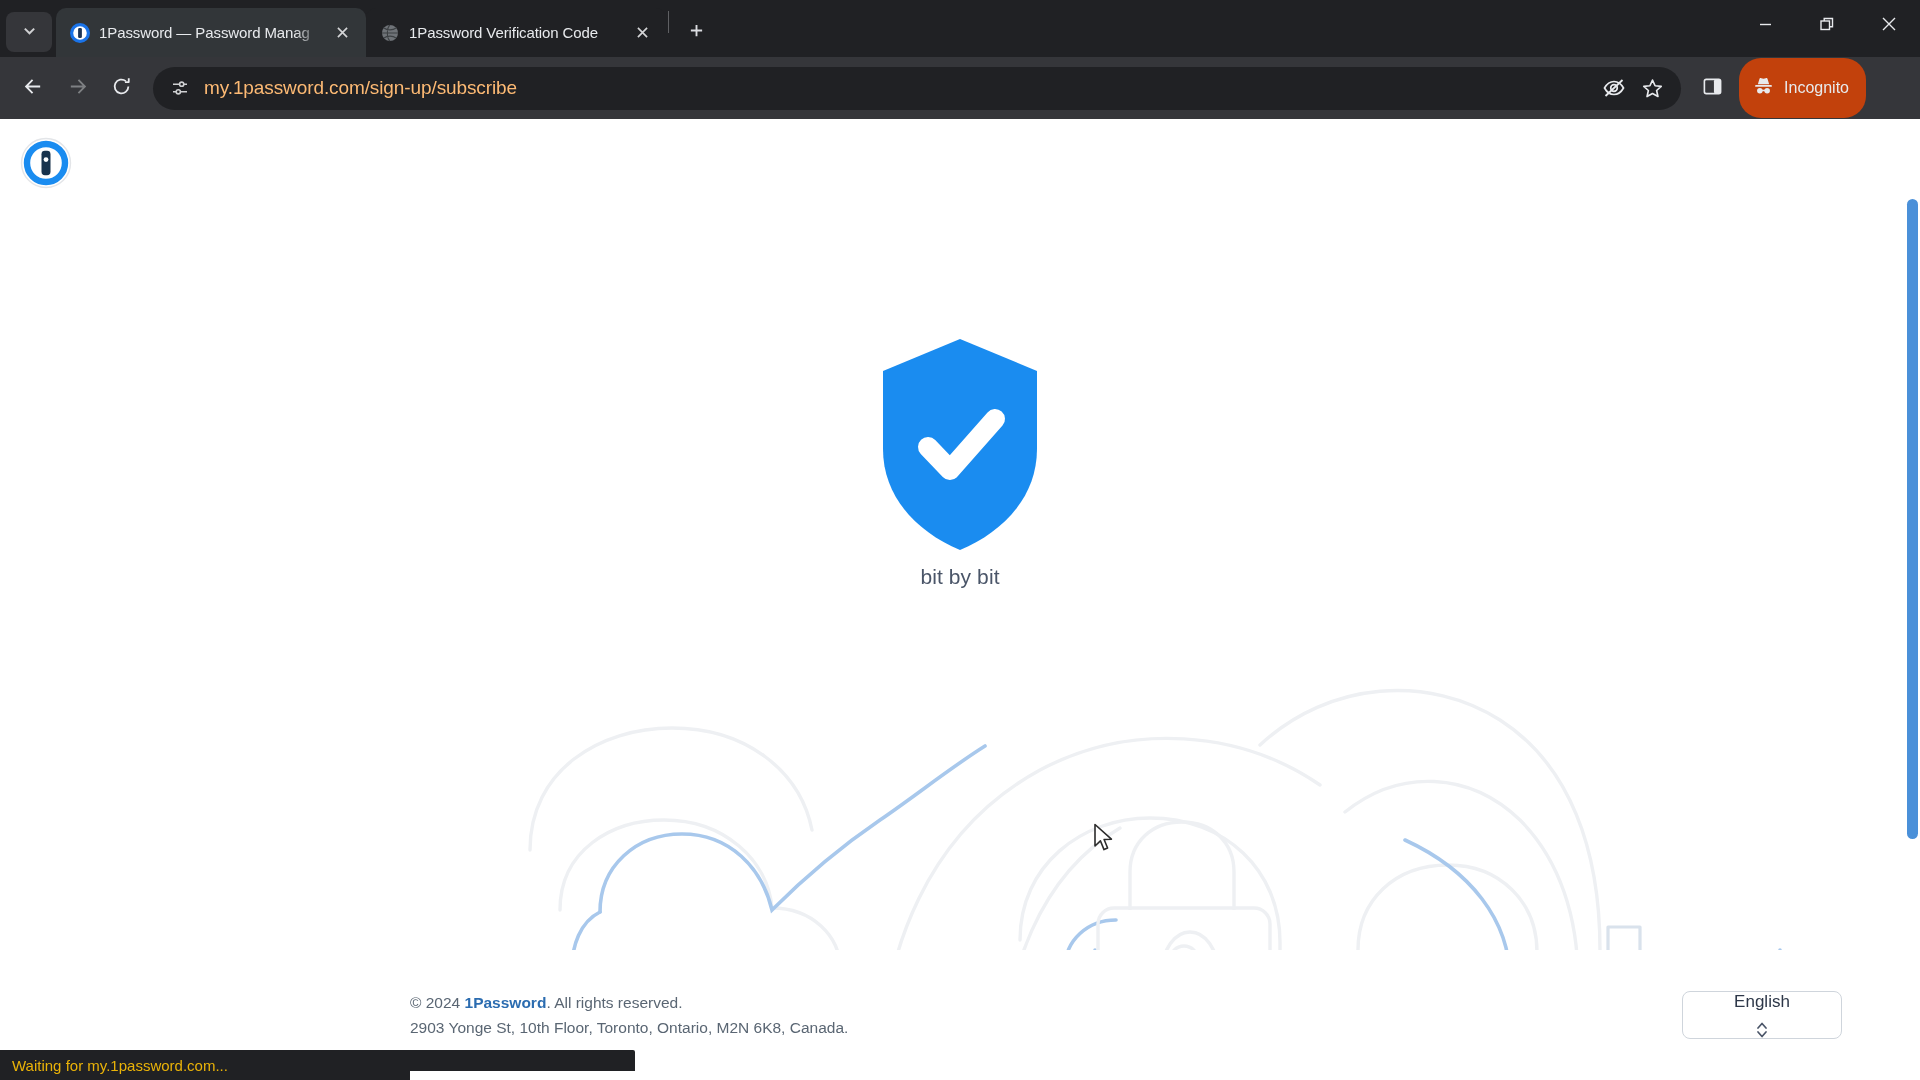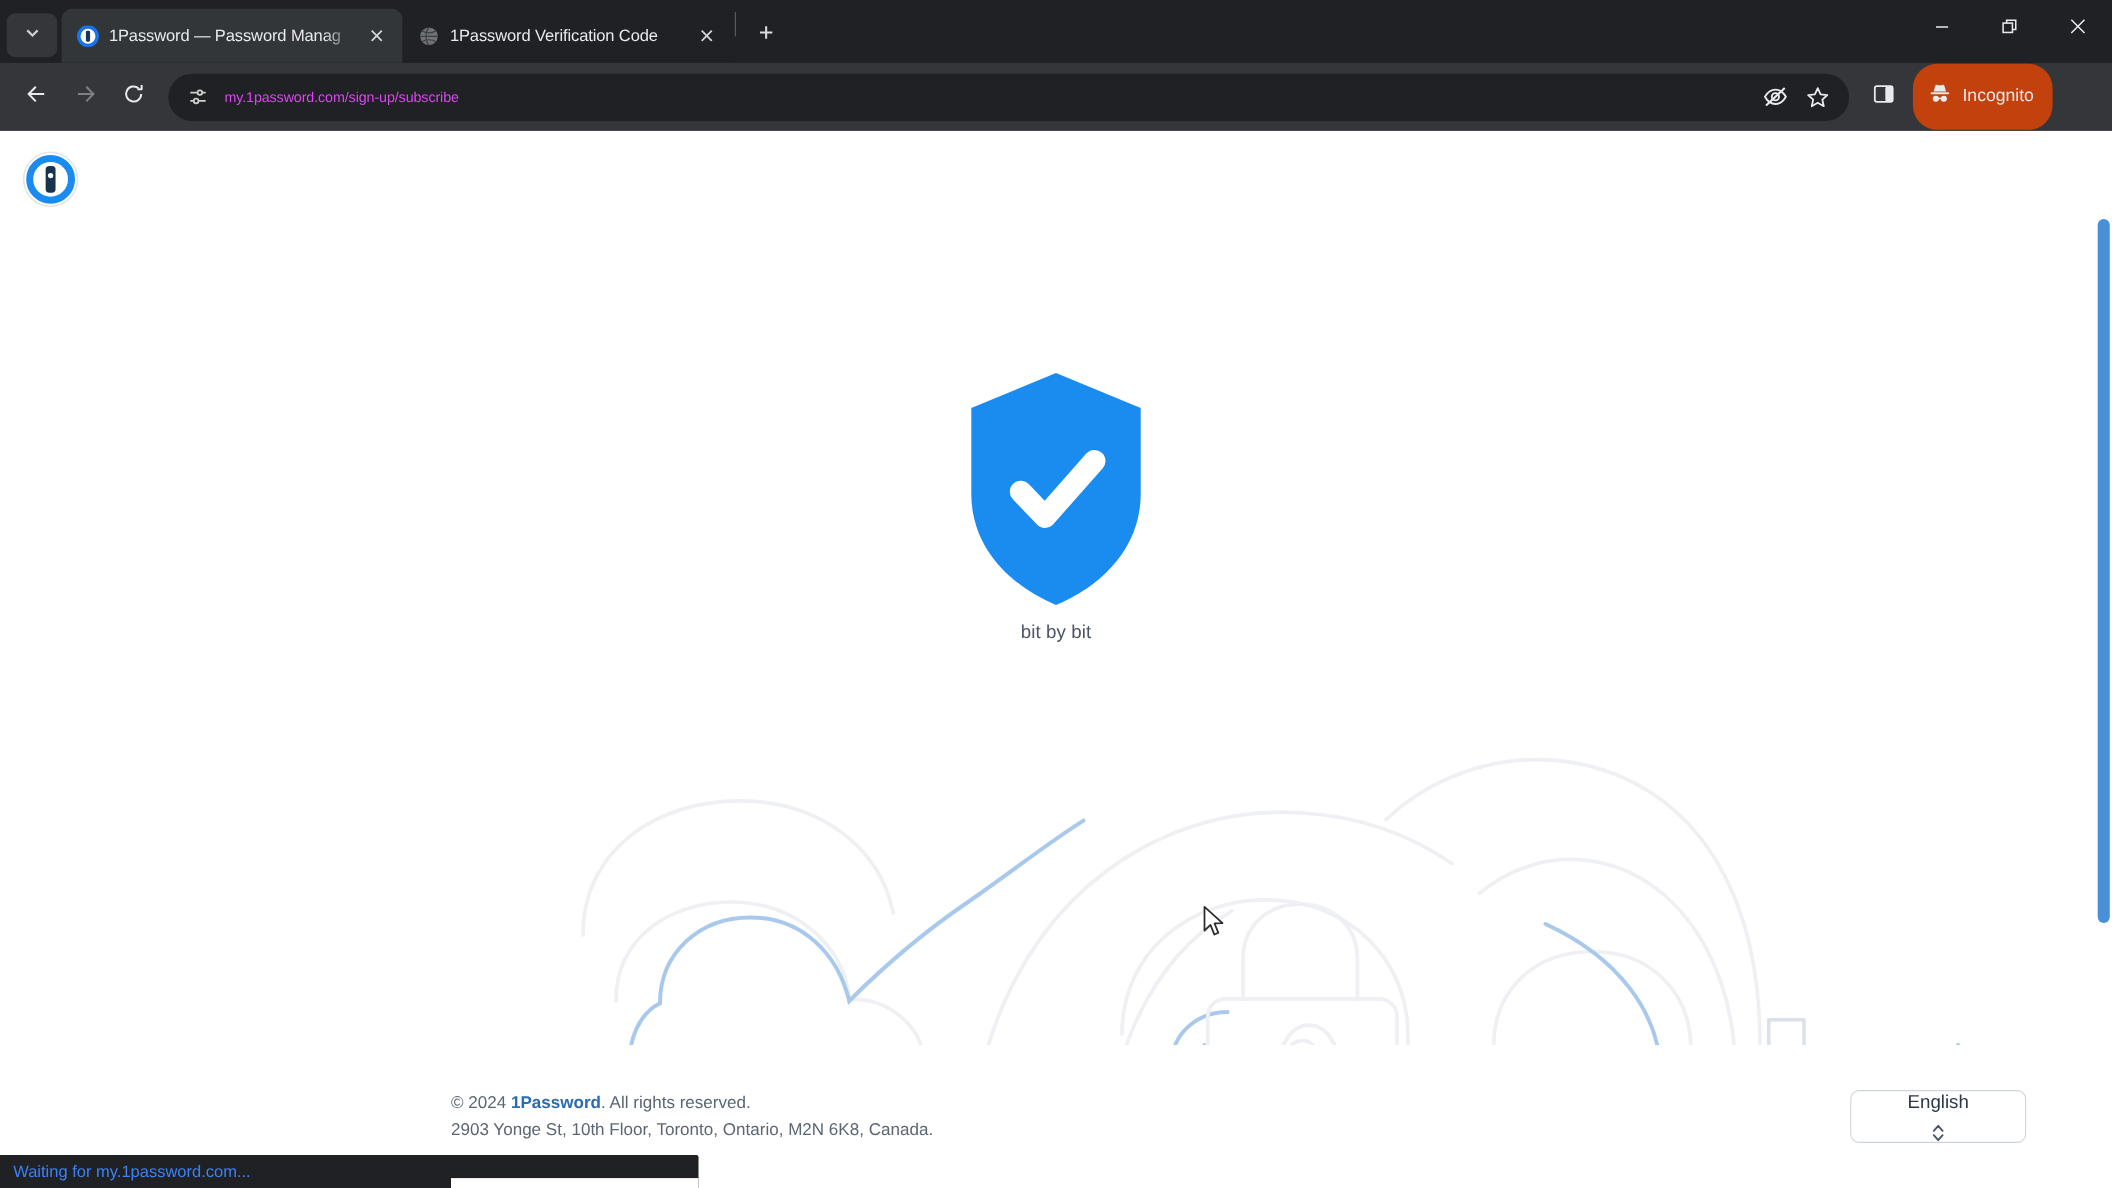--- a/index.html
+++ b/index.html
@@ -73,21 +73,21 @@
   .navbtn.disabled svg { stroke:#7e8083; }
 
   .omnibox {
     flex:1 1 auto; height:43px; margin:0 8px 0 9px;
     background:#202124; border-radius:22px;
     display:flex; align-items:center; padding:0 14px 0 16px; gap:13px;
     min-width:0;
   }
   .omnibox .siteicon { width:22px; height:22px; flex:0 0 22px; display:flex; align-items:center; justify-content:center; }
   .omnibox .url {
-    font-size:13px; color:#d946ef; white-space:nowrap; overflow:hidden;
+    font-size:19px; color:#fdba74; white-space:nowrap; overflow:hidden;
     flex:1 1 auto; letter-spacing:-0.1px;
   }
   .omni-right { display:flex; align-items:center; gap:12px; margin-left:auto; padding-right:2px; }
   .omni-right .oicon { width:26px; height:26px; display:flex; align-items:center; justify-content:center; }
   .omni-right .oicon svg { stroke:#e8eaed; fill:none; stroke-width:1.7; }
 
   .tb-icon {
     width:42px; height:42px; border-radius:50%;
     display:flex; align-items:center; justify-content:center; flex:0 0 42px;
   }
@@ -107,21 +107,21 @@
   .page { position:absolute; inset:0; background:#ffffff; }
 
   .brand { position:absolute; left:20px; top:18px; width:52px; height:52px; }
 
   .hero {
     position:absolute; left:0; right:0; top:218px;
     display:flex; flex-direction:column; align-items:center;
   }
   .shield-wrap { width:162px; height:216px; }
   .bitbybit {
-    margin-top:12px; font-size:17px; color:#4a5568; letter-spacing:0.1px;
+    margin-top:12px; font-size:21px; color:#4a5568; letter-spacing:0.1px;
   }
 
   .artwork { position:absolute; left:0; right:0; bottom:0; height:430px; pointer-events:none; }
   .artwork svg { width:100%; height:100%; display:block; }
 
   .footer {
     position:absolute; left:0; right:0; bottom:0; height:130px;
     background:#ffffff; display:flex; align-items:center;
     padding:0 78px 0 410px; z-index:3;
   }
@@ -139,21 +139,21 @@
   .scrollbar { position:absolute; right:0; top:0; width:17px; bottom:0; background:#ffffff; z-index:4; }
   .scroll-thumb { position:absolute; right:2px; width:11px; border-radius:6px; background:#4a90d9; }
 
   
   .statusbar {
     position:absolute; left:0; bottom:0; height:30px; width:635px;
     background:#202124; display:flex; align-items:center;
     padding-left:12px; z-index:20;
     border-top-right-radius:2px;
   }
-  .statusbar .txt { font-size:15px; color:#3b82f6; white-space:nowrap; }
+  .statusbar .txt { font-size:15px; color:#eab308; white-space:nowrap; }
 
   .loadbar {
     position:absolute; bottom:0; left:410px; width:225px; height:9px;
     background:#ffffff; z-index:21;
   }
 
   
   .cursor { position:absolute; z-index:30; pointer-events:none; }
 </style>
 </head>

